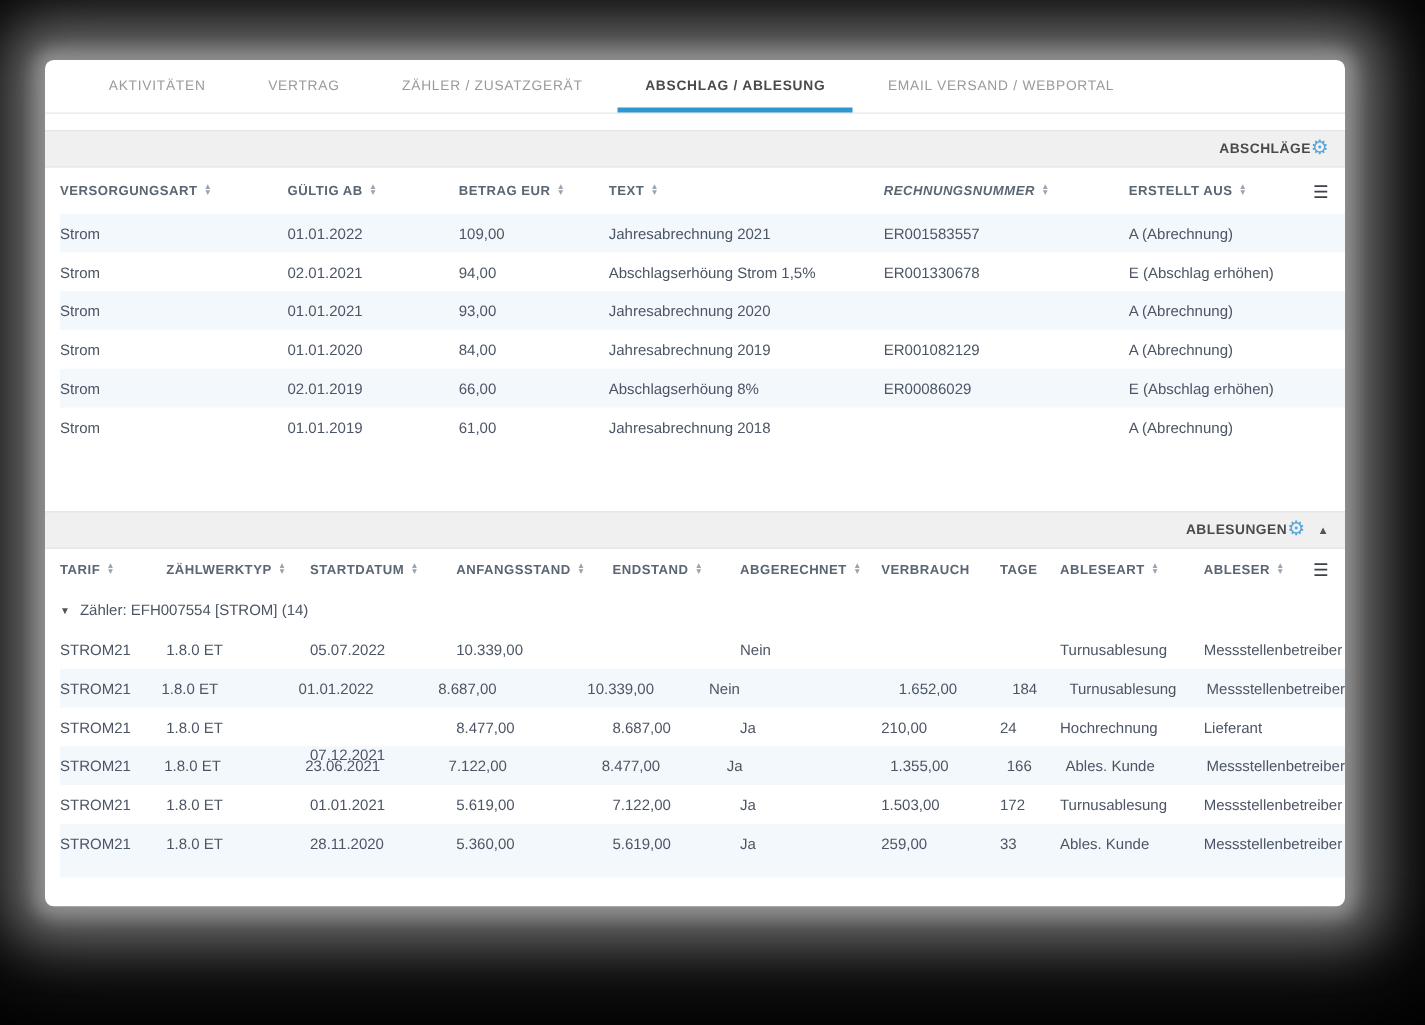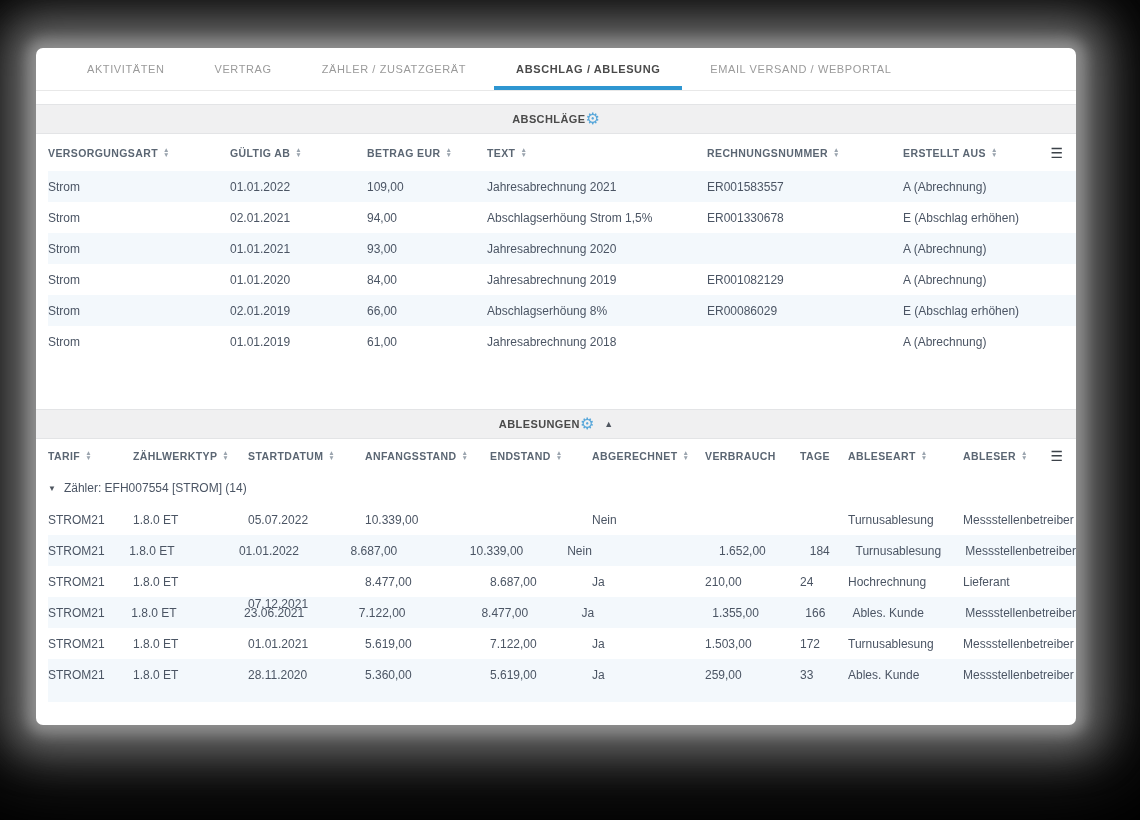--- a/index.html
+++ b/index.html
@@ -29,21 +29,21 @@
   .tab.active::after{
     content:"";position:absolute;left:3px;right:3px;bottom:0;height:4px;
     background:var(--accent,#2e96d1);
   }
   
   .section{position:relative;}
   .gap-top{margin-top:13px;}
   .gap-top-lg{margin-top:52px;}
   .section-bar{
     height:30px;background:#f0f0f1;border-top:1px solid #e3e4e6;border-bottom:1px solid #e3e4e6;
-    display:flex;align-items:center;justify-content:center;
+    display:flex;align-items:center;justify-content:flex-end;
     padding:0 13px;box-sizing:border-box;
   }
   .section-title{font-size:11px;font-weight:bold;letter-spacing:.4px;color:#4a4a4a;}
   .bar-icons{display:flex;align-items:center;gap:10px;}
   .gear{font-size:16px;line-height:16px;color:var(--gear,#58a7da);cursor:pointer;}
   .collapse-arrow{font-size:9px;color:#4f5660;cursor:pointer;}
   
   .table{margin-left:12px;width:1028px;}
   .thead{position:relative;display:flex;align-items:center;}
   .thead.h37{height:37px;}
@@ -113,21 +113,21 @@
               <span>▼</span>
             </span>
           </div>
           <div class="th" style="width: 220px;">
             <span>TEXT</span>
             <span class="sort">
               <span>▲</span>
               <span>▼</span>
             </span>
           </div>
-          <div class="th" style="width: 196px;">
+          <div class="th" style="width: 196px; font-style: italic;">
             <span>RECHNUNGSNUMMER</span>
             <span class="sort">
               <span>▲</span>
               <span>▼</span>
             </span>
           </div>
           <div class="th" style="width: 173px;">
             <span>ERSTELLT AUS</span>
             <span class="sort">
               <span>▲</span>

